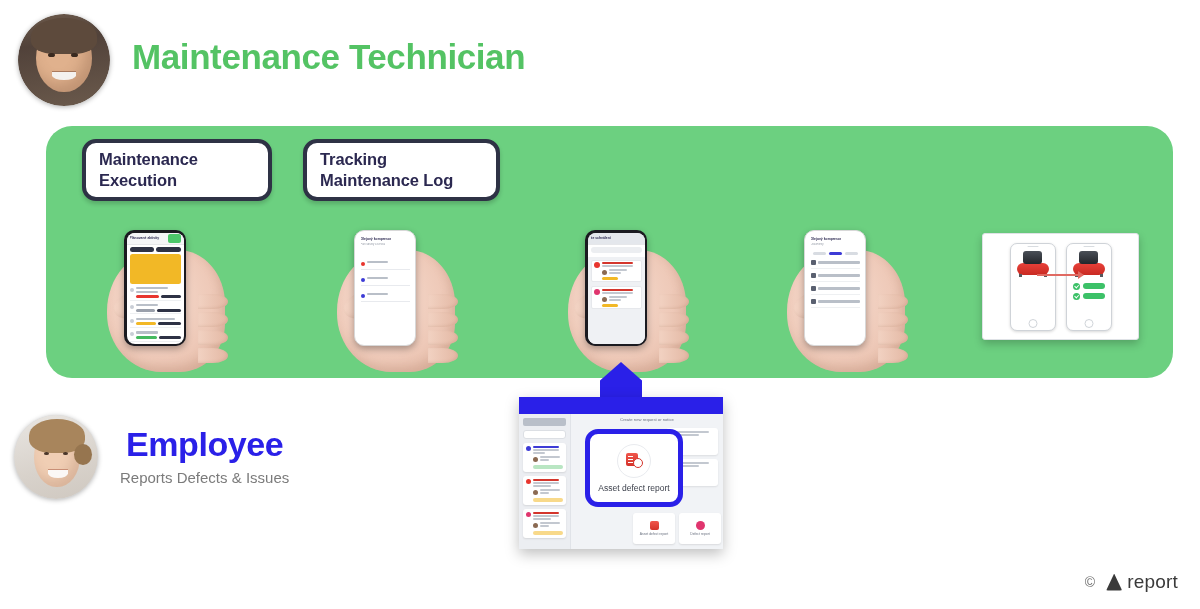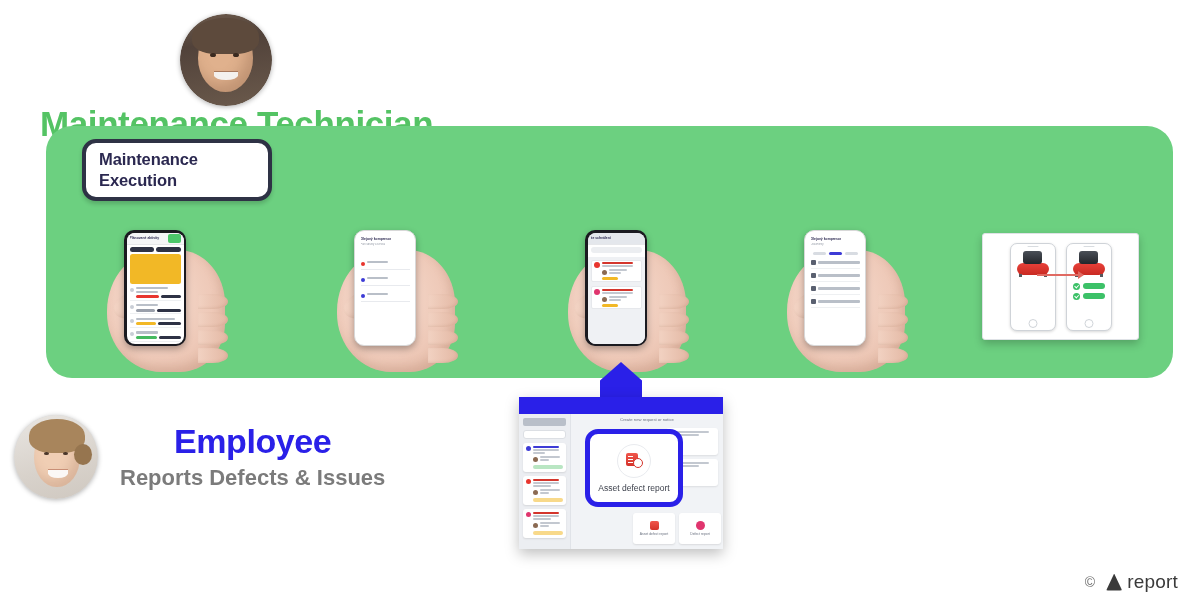--- a/index.html
+++ b/index.html
@@ -4,42 +4,42 @@
 <style>
   html,body{margin:0;padding:0;}
   body{
     width:1200px;height:609px;
     background:#ffffff;
     font-family:"Liberation Sans", sans-serif;
     position:relative;overflow:hidden;
   }
   
   .role{position:absolute;display:flex;align-items:center;}
-  .role-tech{left:18px;top:14px;flex-direction:column;}
+  .role-tech{left:18px;top:14px;}
   .role-emp{left:14px;top:415px;}
 
   .avatar{
     width:92px;height:92px;border-radius:50%;
     background:#dcdcdc;position:relative;overflow:hidden;
     box-shadow:0 1px 5px rgba(0,0,0,.30);
     flex:0 0 auto;
   }
   .avatar.small{width:84px;height:84px;}
   .avatar-inner{position:absolute;inset:0;border-radius:50%;overflow:hidden;}
 
   .role-text{margin-left:22px;}
   .role-title{
     font-size:35px;font-weight:bold;letter-spacing:-0.4px;line-height:1.05;
     margin:0 0 6px 0;
   }
   .role-title.green{color:#54c364;}
   .role-title.blue{color:#2a20e8;text-align:center;}
   .role-sub{font-size:19px;color:#7b7b7b;line-height:1.1;margin:0;}
   .role-emp .role-title{font-size:34px;margin-bottom:7px;}
-  .role-emp .role-sub{font-size:22px;font-weight:bold;}
+  .role-emp .role-sub{font-size:15px;}
 
   
   .banner{
     position:absolute;left:46px;top:126px;width:1127px;height:252px;
     background:#6cd080;border-radius:26px;
   }
 
   
   .cards{position:absolute;left:82px;top:139px;width:1110px;height:70px;}
   .card{
@@ -314,20 +314,23 @@
     <div class="role-title green">Maintenance Technician</div>
   </div>
 </div>
 
 <div class="banner"></div>
 
 <div class="cards">
   <div class="card card-0">
     <span class="card-label">Maintenance Execution</span>
   </div>
+  <div class="card card-1">
+    <span class="card-label">Tracking Maintenance Log</span>
+  </div>
 </div>
 
 <div class="phone-slot ps-0">
   <div class="hand">
     <div class="thumb"></div>
     <div class="finger f1"></div>
       <div class="finger f2"></div>
     <div class="finger f3"></div>
       <div class="finger f4"></div>
   </div>

